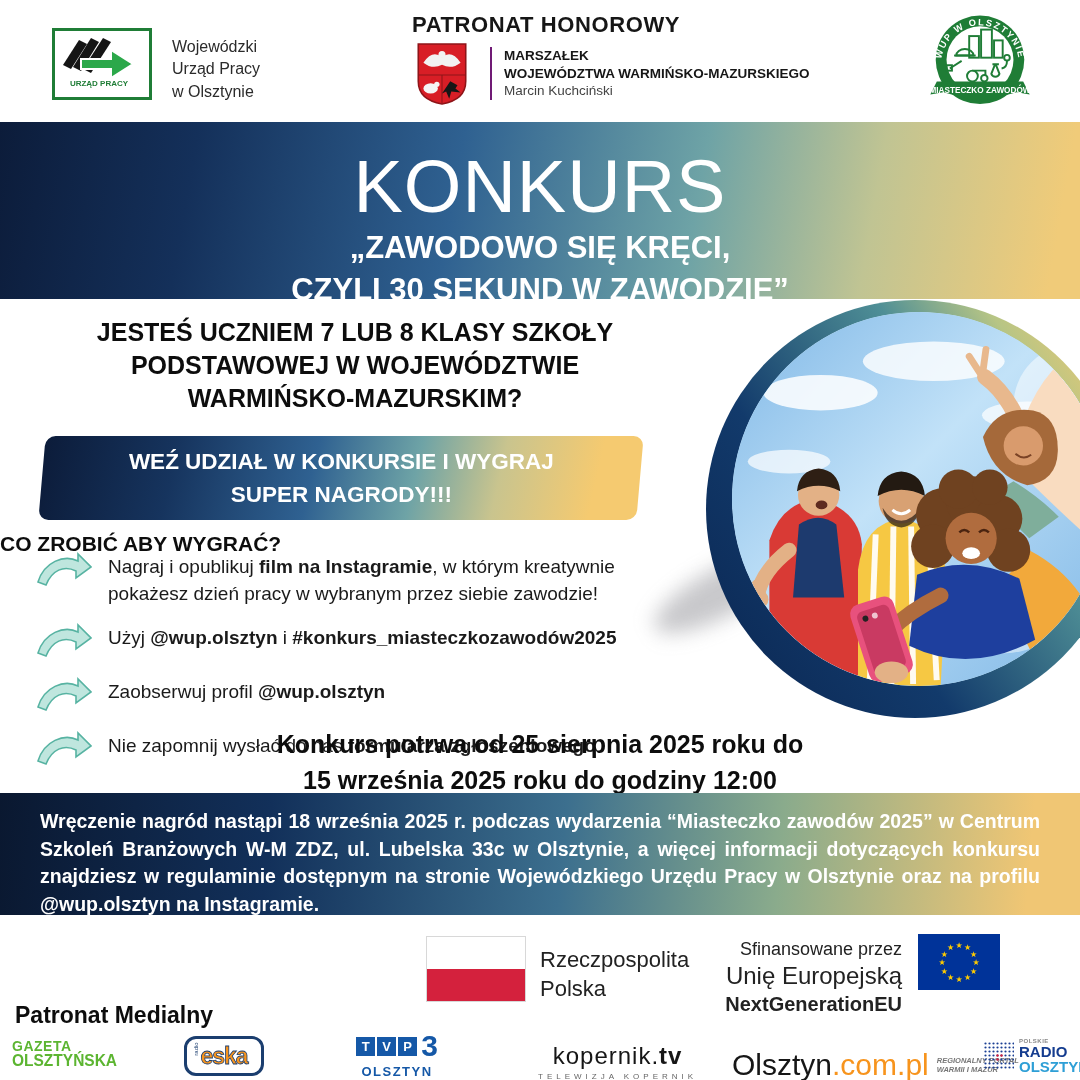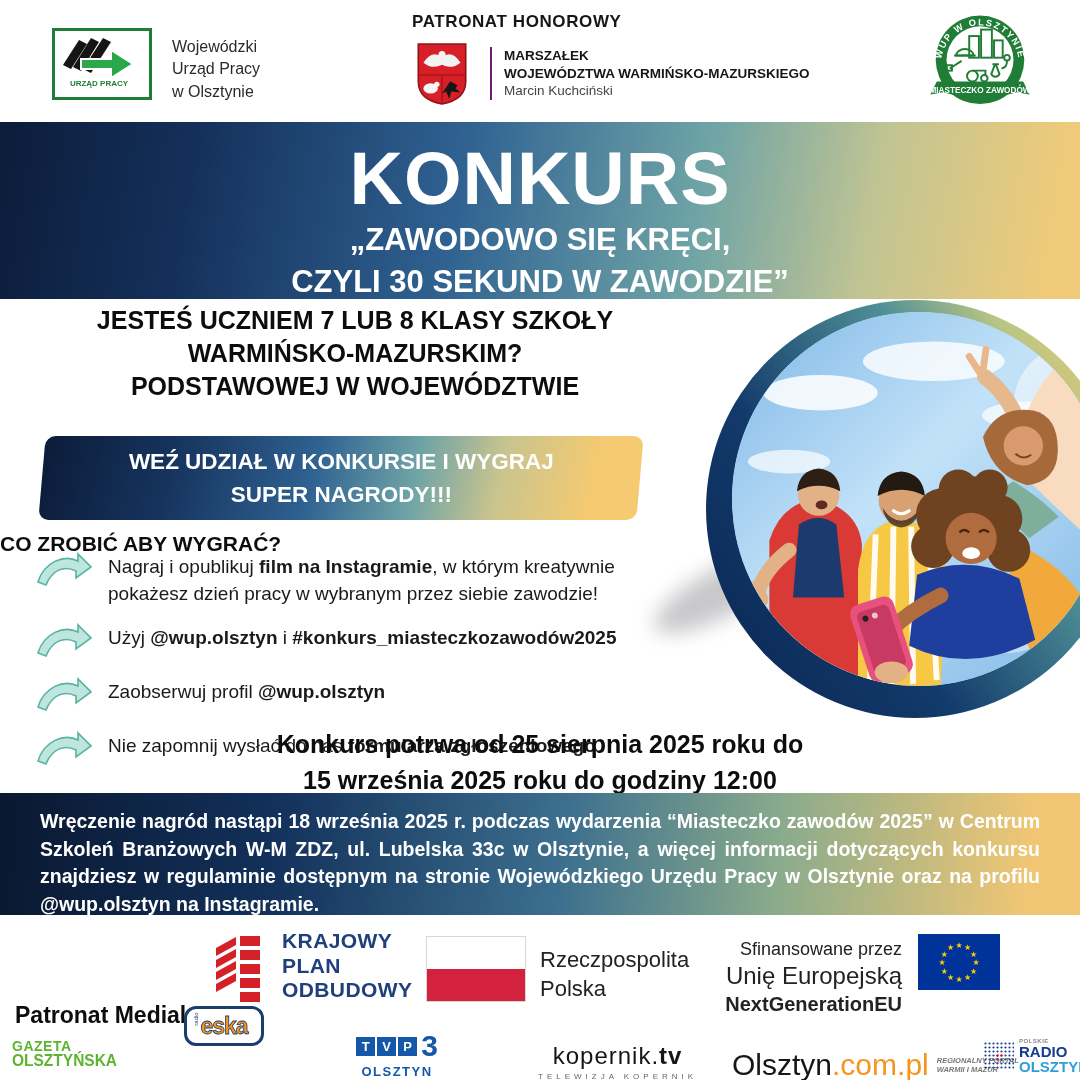--- a/index.html
+++ b/index.html
@@ -3,33 +3,33 @@
 <meta charset="utf-8">
 <style>
   html,body{margin:0;padding:0;background:#fff;}
   #poster{
     position:relative;width:1080px;height:1080px;background:#fff;overflow:hidden;
     font-family:"Liberation Sans","DejaVu Sans",sans-serif;color:#111;
   }
   
   .wup-logo-box{position:absolute;left:52px;top:28px;width:94px;height:66px;border:3px solid #1f7d36;background:#fff;}
   .wup-name{position:absolute;left:172px;top:36px;font-size:16px;line-height:1.4;color:#2b2b2b;}
-  .patronat-title{position:absolute;left:412px;top:12px;font-size:17px;font-weight:800;letter-spacing:.6px;color:#161616;}
+  .patronat-title{position:absolute;left:412px;top:12px;font-size:22px;font-weight:800;letter-spacing:.6px;color:#161616;}
   .herb{position:absolute;left:416px;top:42px;width:52px;height:64px;}
   .marszalek{position:absolute;left:490px;top:47px;border-left:2px solid #701a75;padding-left:12px;line-height:1.3;}
   .marszalek .l1,.marszalek .l2{font-size:13.5px;font-weight:800;color:#161616;}
   .marszalek .l3{font-size:13.5px;color:#444;}
   .badge{position:absolute;left:926px;top:8px;width:108px;height:108px;}
   
   .banner{position:absolute;left:0;top:122px;width:1080px;height:177px;text-align:center;color:#fff;
     background:linear-gradient(100deg,#0c1c3a 0%,#14305a 18%,#2f6191 42%,#6ea3a6 64%,#c0c493 80%,#f0cb79 97%);}
-  .banner-title{font-size:74px;font-weight:700;letter-spacing:1px;margin-top:20px;line-height:1.0;}
+  .banner-title{font-size:74px;font-weight:400;letter-spacing:1px;margin-top:28px;line-height:1.0;}
   .banner-sub{font-size:31px;font-weight:800;line-height:1.15;margin-top:6px;}
   
-  .question{position:absolute;left:45px;top:304px;width:620px;text-align:center;font-size:25px;font-weight:800;line-height:1.32;color:#0d0d0d;}
+  .question{position:absolute;left:45px;top:316px;width:620px;text-align:center;font-size:25px;font-weight:800;line-height:1.32;color:#0d0d0d;}
   
   .ribbon{position:absolute;left:42px;top:436px;width:598px;height:84px;border-radius:10px;transform:skewX(-5deg);
     background:linear-gradient(98deg,#0c1c3a 0%,#16345e 22%,#2f6191 45%,#6ea3a6 62%,#c9c48e 76%,#f5ca70 92%);}
   .ribbon-inner{transform:skewX(5deg);color:#fff;text-align:center;font-weight:800;font-size:22.5px;line-height:1.45;padding-top:10px;}
   .howto-heading{position:absolute;left:0;top:532px;width:620px;text-align:left;font-size:21px;font-weight:800;color:#0d0d0d;}
   
   .bullets{position:absolute;left:34px;top:548px;width:648px;}
   .bullet{display:flex;align-items:flex-start;gap:16px;margin-bottom:12px;}
   .bullet .arrow{flex:0 0 auto;margin-top:2px;}
   .bullet .txt{font-size:19px;line-height:1.4;color:#1a1a1a;padding-top:6px;}
@@ -56,21 +56,21 @@
   .eu-text{position:absolute;left:640px;top:938px;width:262px;text-align:right;color:#222;line-height:1.28;}
   .eu-text .a{font-size:18px;}
   .eu-text .b{font-size:24px;}
   .eu-text .c{font-size:20px;font-weight:800;}
   .eu-flag{position:absolute;left:918px;top:934px;width:82px;height:56px;}
   
   .media-heading{position:absolute;left:15px;top:1002px;font-size:23px;font-weight:800;color:#0d0d0d;}
   .gazeta{position:absolute;left:12px;top:1040px;color:#5cb531;font-weight:800;line-height:.95;transform:scaleY(1.05);}
   .gazeta .g1{font-size:14px;letter-spacing:.5px;}
   .gazeta .g2{font-size:15.5px;text-align:center;}
-  .eska{position:absolute;left:184px;top:1006px;width:74px;height:34px;border:3px solid #1b3e6f;border-radius:12px;background:#fff;
+  .eska{position:absolute;left:184px;top:1036px;width:74px;height:34px;border:3px solid #1b3e6f;border-radius:12px;background:#fff;
     display:flex;align-items:center;justify-content:center;}
   .eska .radio-v{position:absolute;left:2px;top:7px;font-size:6px;color:#1b3e6f;transform:rotate(-90deg);transform-origin:center;}
   .eska .eska-word{font-size:23px;font-weight:800;color:#f7941d;letter-spacing:-1px;-webkit-text-stroke:.8px #1b3e6f;}
   .tvp{position:absolute;left:352px;top:1031px;width:90px;text-align:center;}
   .tvp-row{display:flex;align-items:center;justify-content:center;gap:2px;}
   .tvp-sq{width:19px;height:19px;background:#1558a7;color:#fff;font-size:13px;font-weight:800;display:flex;align-items:center;justify-content:center;}
   .tvp-3{font-size:30px;font-weight:900;color:#1558a7;margin-left:2px;line-height:1;}
   .tvp-city{font-size:13px;font-weight:800;color:#1558a7;letter-spacing:1.5px;margin-top:3px;}
   .kopernik{position:absolute;left:538px;top:1042px;text-align:center;color:#161616;}
   .kopernik .k1{font-size:24px;font-weight:300;letter-spacing:1px;}
@@ -153,22 +153,22 @@
   </svg>
 
   <div class="banner">
     <div class="banner-title">KONKURS</div>
     <div class="banner-sub">„ZAWODOWO SIĘ KRĘCI,</div>
     <div class="banner-sub">CZYLI 30 SEKUND W ZAWODZIE”</div>
   </div>
 
   <div class="question">
     <div>JESTEŚ UCZNIEM 7 LUB 8 KLASY SZKOŁY</div>
+    <div>PODSTAWOWEJ W WOJEWÓDZTWIE</div>
     <div>WARMIŃSKO-MAZURSKIM?</div>
-    <div>PODSTAWOWEJ W WOJEWÓDZTWIE</div>
   </div>
 
   <div class="photo-shadow"></div>
   <div class="photo-ring">
     <div class="photo-inner">
       <svg viewBox="0 0 380 380" width="374" height="374">
         <defs>
           <clipPath id="pc">
               <circle cx="190" cy="190" r="190"></circle>
             </clipPath>
@@ -280,40 +280,20 @@
     </div>
   </div>
 
   <div class="dates">
     <div>Konkurs potrwa od 25 sierpnia 2025 roku do</div>
     <div>15 września 2025 roku do godziny 12:00</div>
   </div>
 
   <div class="infobox">Wręczenie nagród nastąpi 18 września 2025 r. podczas wydarzenia “Miasteczko zawodów 2025” w Centrum Szkoleń Branżowych W-M ZDZ, ul. Lubelska 33c w Olsztynie, a więcej informacji dotyczących konkursu znajdziesz w regulaminie dostępnym na stronie Wojewódzkiego Urzędu Pracy w Olsztynie oraz na profilu @wup.olsztyn na Instagramie.</div>
 
-  <div class="kpo">
-    <svg width="58" height="76" viewBox="0 0 58 76">
-      <g fill="#d42027">
-        <polygon points="6,20 26,9 26,17 6,28"></polygon>
-          <polygon points="6,32 26,21 26,29 6,40"></polygon>
-        <polygon points="6,44 26,33 26,41 6,52"></polygon>
-          <polygon points="6,56 26,45 26,53 6,64"></polygon>
-        <rect x="30" y="8" width="20" height="10"></rect>
-          <rect x="30" y="22" width="20" height="10"></rect>
-        <rect x="30" y="36" width="20" height="10"></rect>
-          <rect x="30" y="50" width="20" height="10"></rect>
-          <rect x="30" y="64" width="20" height="10"></rect>
-      </g>
-    </svg>
-    <div class="kpo-text">
-      <div>KRAJOWY</div>
-        <div>PLAN</div>
-        <div>ODBUDOWY</div>
-    </div>
-  </div>
   <div class="pl-flag">
       <div class="w"></div>
       <div class="r"></div>
     </div>
   <div class="pl-name">
     <div>Rzeczpospolita</div>
       <div>Polska</div>
   </div>
   <div class="eu-text">
     <div class="a">Sfinansowane przez</div>

